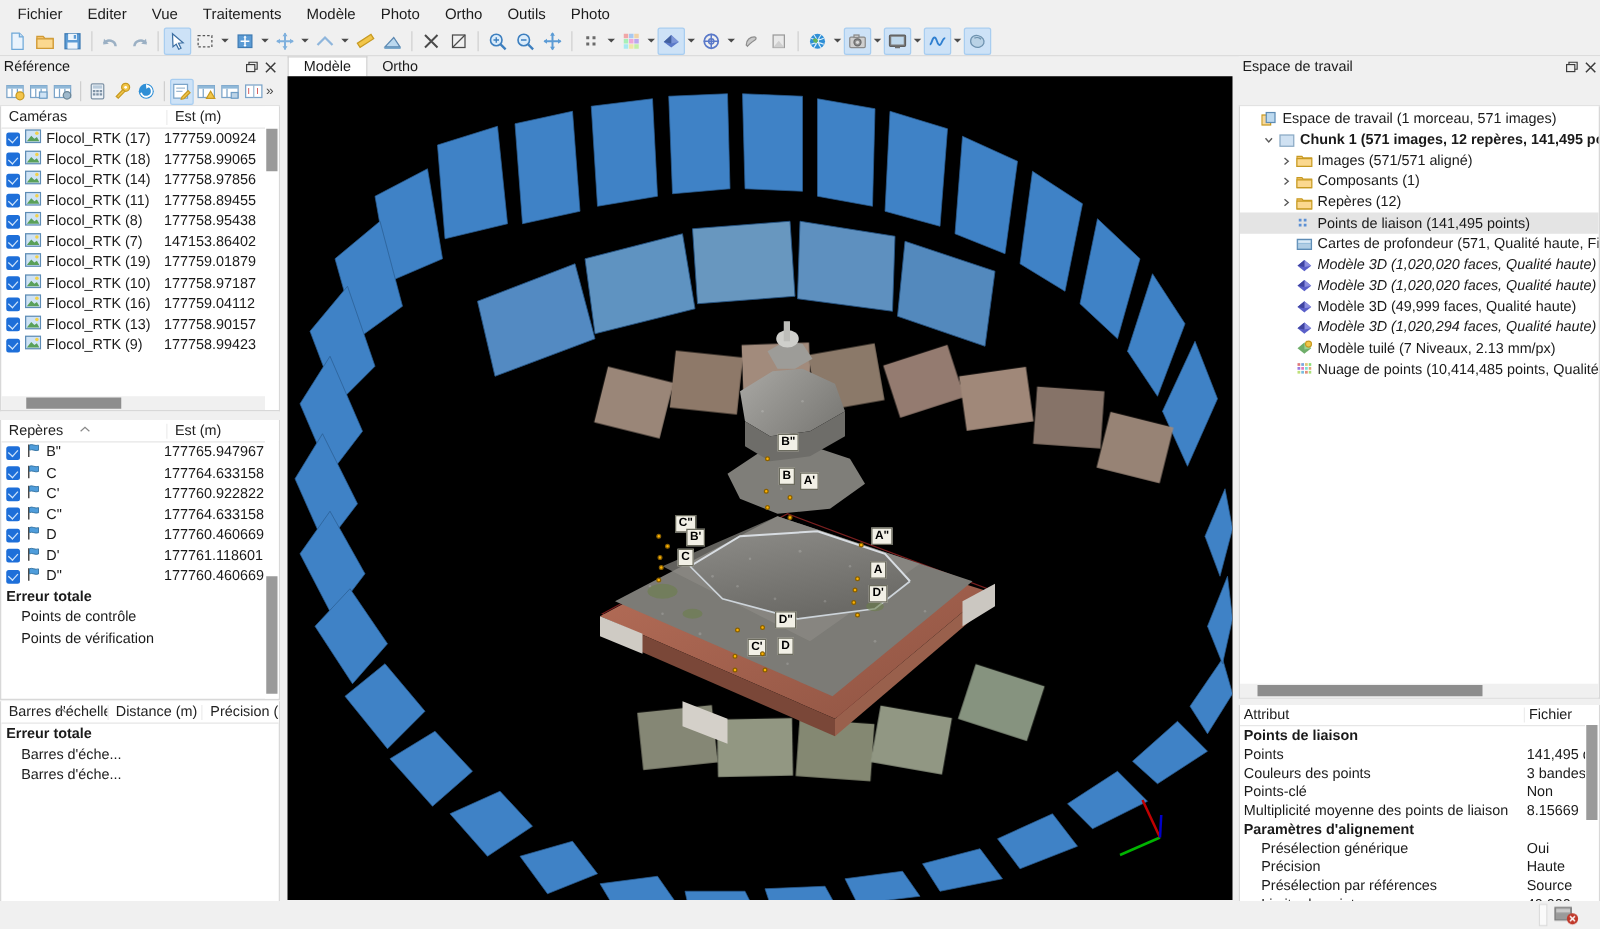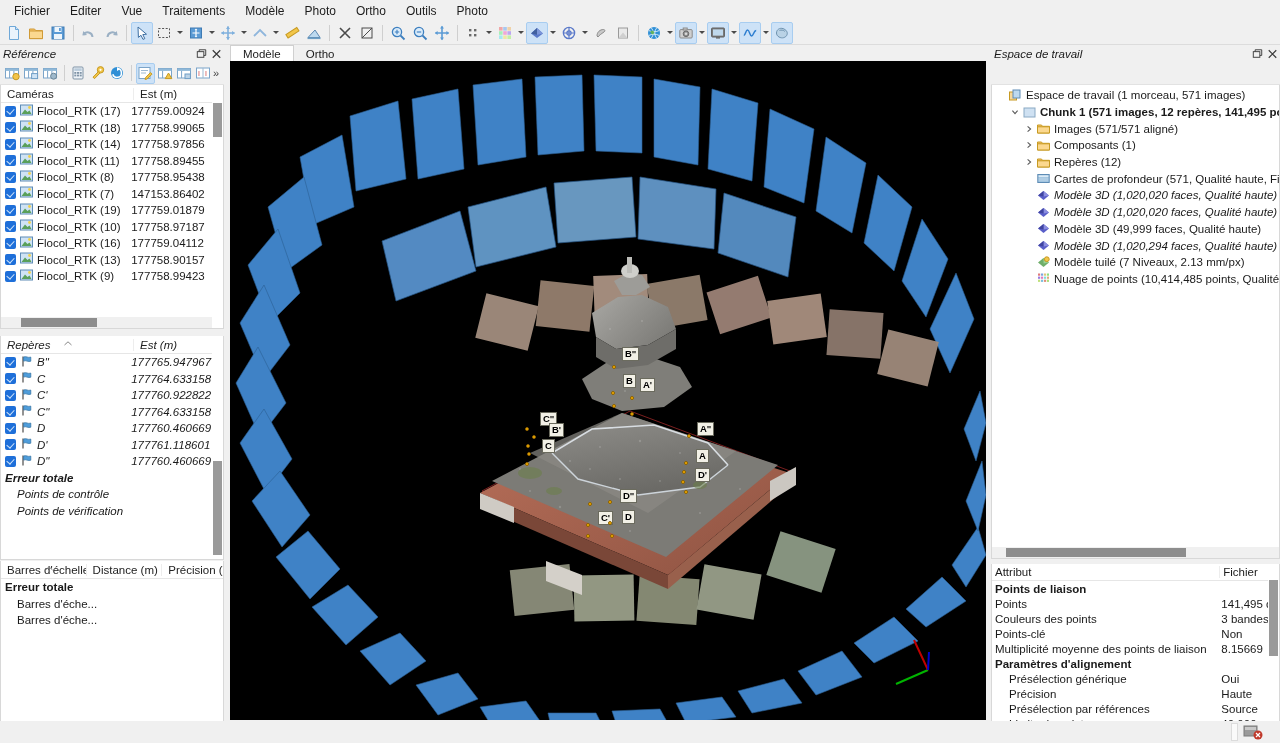--- a/index.html
+++ b/index.html
@@ -50,21 +50,21 @@
 
   
   .dock {
     position: absolute; background: #f0f0f0;
   }
   .dock-title {
     height: 17px; display: flex; align-items: center;
     font-size: 11.5px; color: #1a1a1a; padding-left: 3px;
     background: #f0f0f0;
   }
-  .dock-title .t { flex: 1 1 auto; font-style: italic; }
+  .dock-title .t { flex: 1 1 auto; }
   .dock-title .wbtn { width: 15px; height: 15px; display:flex; align-items:center; justify-content:center; }
   .panel-toolbar {
     height: 23px; display: flex; align-items: center; padding-left: 2px;
     background: #f0f0f0; border-bottom: 1px solid #e2e2e2;
   }
   .pbtn { width: 21px; height: 21px; display:flex; align-items:center; justify-content:center; }
   .pbtn.active { background: #cde2f7; border: 1px solid #a8cdf0; border-radius:2px; }
   .chev { margin-left: auto; margin-right: 5px; font-size: 11px; color:#444; }
 
   
@@ -620,21 +620,21 @@
           </div>
         </div>
       <div class="vsb">
         <div class="th" style="top:18px; height:34px;"></div>
       </div>
       <div class="hsb" style="right:11px">
         <div class="th" style="left:20px; width:76px;"></div>
       </div>
     </div>
 
-    <div class="listwrap" style="position:absolute; left:0; top:291px; width:224px; height:224px;font-style:italic;">
+    <div class="listwrap" style="position:absolute; left:0; top:291px; width:224px; height:224px;">
       <div class="lhead">
         <div class="hc" style="width:132px">Repères</div>
         <div class="hc" style="width:82px">Est (m)</div>
       </div>
       <div style="position:absolute; left:62px; top:1px; width:10px; height:8px;">
         <svg viewBox="0 0 10 8" width="10" height="8">
             <polyline points="1.5,5 5,1.8 8.5,5" fill="none" stroke="#888" stroke-width="1"></polyline>
           </svg>
       </div>
       <div id="markers-rows" style="position:absolute; left:0; top:18px; right:11px; bottom:0; overflow:hidden;">
@@ -1081,20 +1081,38 @@
               </span>
               <span style="display:flex;margin-right:4px">
                 <svg width="13" height="13" viewBox="0 0 13 13">
                   <path d="M0.5,3 h4 l1,1.3 h7 v6.7 h-12 z" fill="#f5c36a" stroke="#c79a22"></path>
                   <path d="M0.5,4.8 h12 v6.2 h-12z" fill="#fbd88f" stroke="#c79a22"></path>
                 </svg>
               </span>
               <span style="">Repères (12)</span>
             </div>
           </div>
+          <div class="row" style="height: 16.7px; background: rgb(228, 228, 228);">
+            <div class="c1" style="width:289px;padding-left:32px">
+              <span style="display:flex;margin-right:3px">
+                <span style="width:10px;display:inline-block;flex:0 0 auto"></span>
+              </span>
+              <span style="display:flex;margin-right:4px">
+                <svg width="13" height="13" viewBox="0 0 13 13">
+                  <g fill="#5b8fd4">
+                    <rect x="2" y="3" width="2.2" height="2.2"></rect>
+                    <rect x="6" y="3" width="2.2" height="2.2"></rect>
+                    <rect x="2" y="7" width="2.2" height="2.2"></rect>
+                    <rect x="6" y="7" width="2.2" height="2.2"></rect>
+                  </g>
+                </svg>
+              </span>
+              <span style="">Points de liaison (141,495 points)</span>
+            </div>
+          </div>
           <div class="row" style="height: 16.7px;">
             <div class="c1" style="width:289px;padding-left:32px">
               <span style="display:flex;margin-right:3px">
                 <span style="width:10px;display:inline-block;flex:0 0 auto"></span>
               </span>
               <span style="display:flex;margin-right:4px">
                 <svg width="13" height="13" viewBox="0 0 13 13">
                   <rect x="0.8" y="2.5" width="11.4" height="8" fill="#8fb8d8" stroke="#5e8cb5"></rect>
                   <rect x="1.6" y="3.3" width="9.8" height="2" fill="#dbeaf6"></rect>
                   <rect x="1.6" y="6" width="9.8" height="3.6" fill="#b0cde4"></rect>

